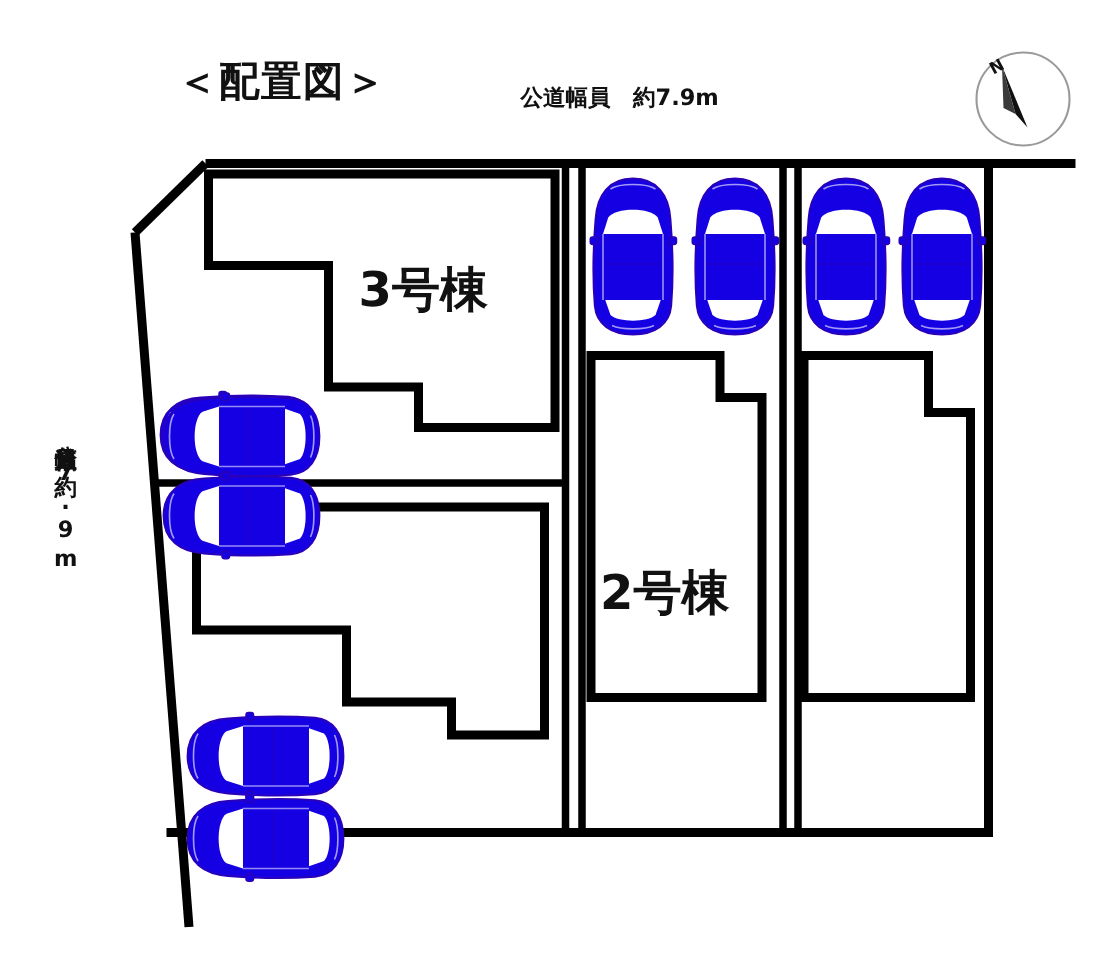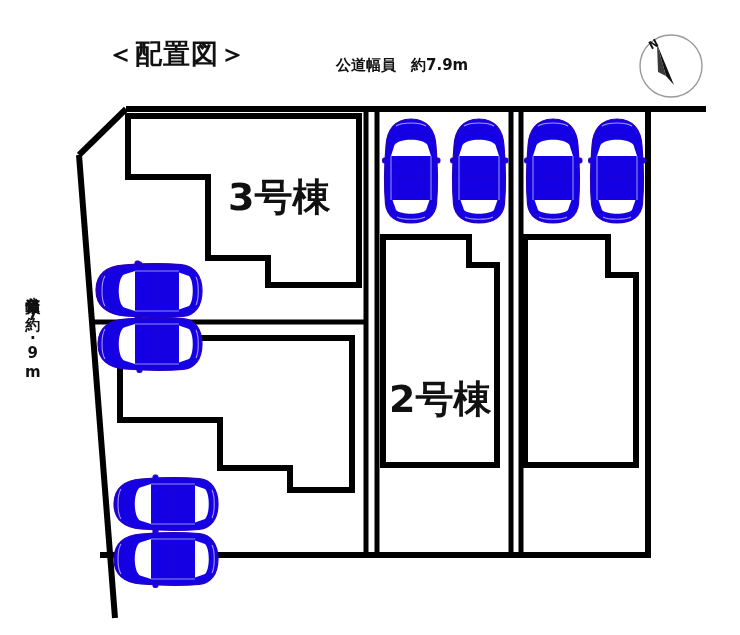--- a/index.html
+++ b/index.html
@@ -1,40 +1,40 @@
 <!DOCTYPE html>
 <html><head>
 <meta charset="utf-8">
 <style>
   html,body{margin:0;padding:0;}
   body{
     width:740px;height:635px;background:#ffffff;
     font-family:"DejaVu Sans","Liberation Sans",sans-serif;
     overflow:hidden;position:relative;
   }
-  #stage{position:absolute;left:0;top:0;width:596px;height:635px;}
+  #stage{position:absolute;left:11px;top:0;width:596px;height:635px;}
 
   
   .title{
     position:absolute;left:107px;top:36px;
     font-size:27px;font-weight:bold;letter-spacing:1px;
     color:#111;white-space:nowrap;
   }
   .road-top{
     position:absolute;left:336px;top:56px;
     font-size:15px;font-weight:bold;color:#111;white-space:nowrap;
   }
   .road-left{
     position:absolute;left:24px;top:285px;
     font-size:15px;font-weight:bold;color:#111;
     writing-mode:vertical-rl;text-orientation:upright;
     line-height:1.05;letter-spacing:1px;
   }
   .bldg-label{
-    position:absolute;font-size:38px;font-weight:bold;color:#111;
+    position:absolute;font-size:32px;font-weight:bold;color:#111;
     white-space:nowrap;letter-spacing:0px;
   }
   #lbl3{left:228px;top:172px;}
   #lbl4{left:230px;top:380px;}
   #lbl2{left:389px;top:346px;margin-top:28px;}
   #lbl1{left:530px;top:346px;}
 
   
   .compass{position:absolute;left:637px;top:32px;width:68px;height:68px;}
   .compass .n{

